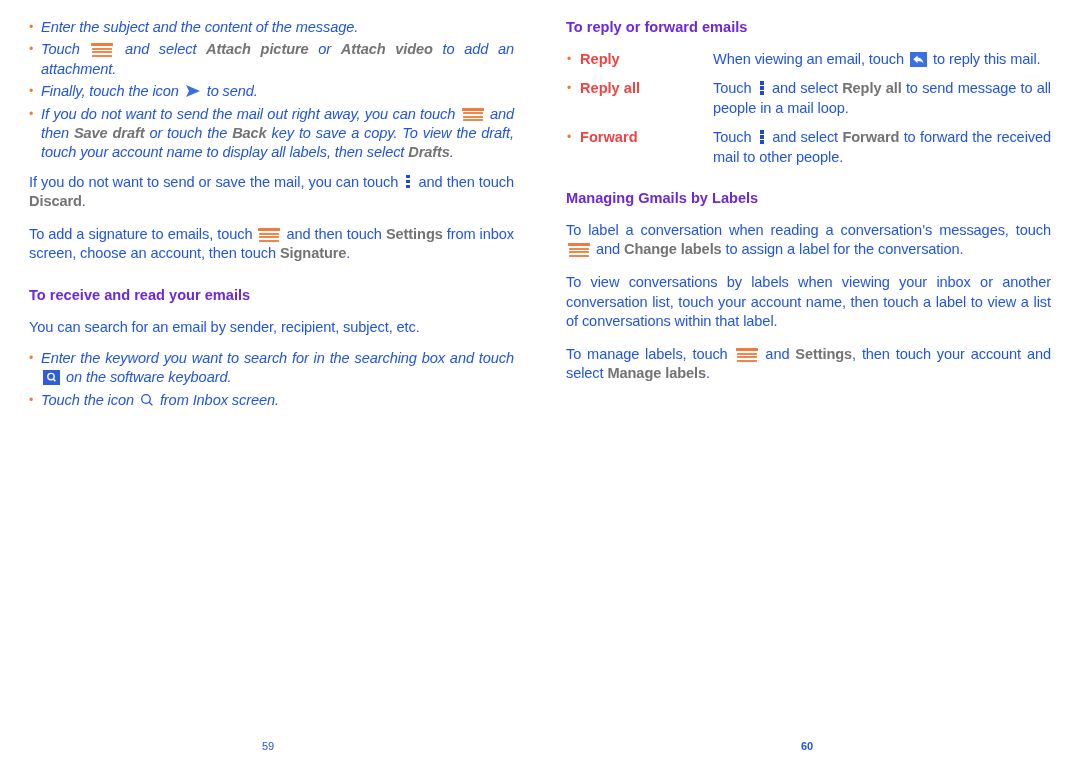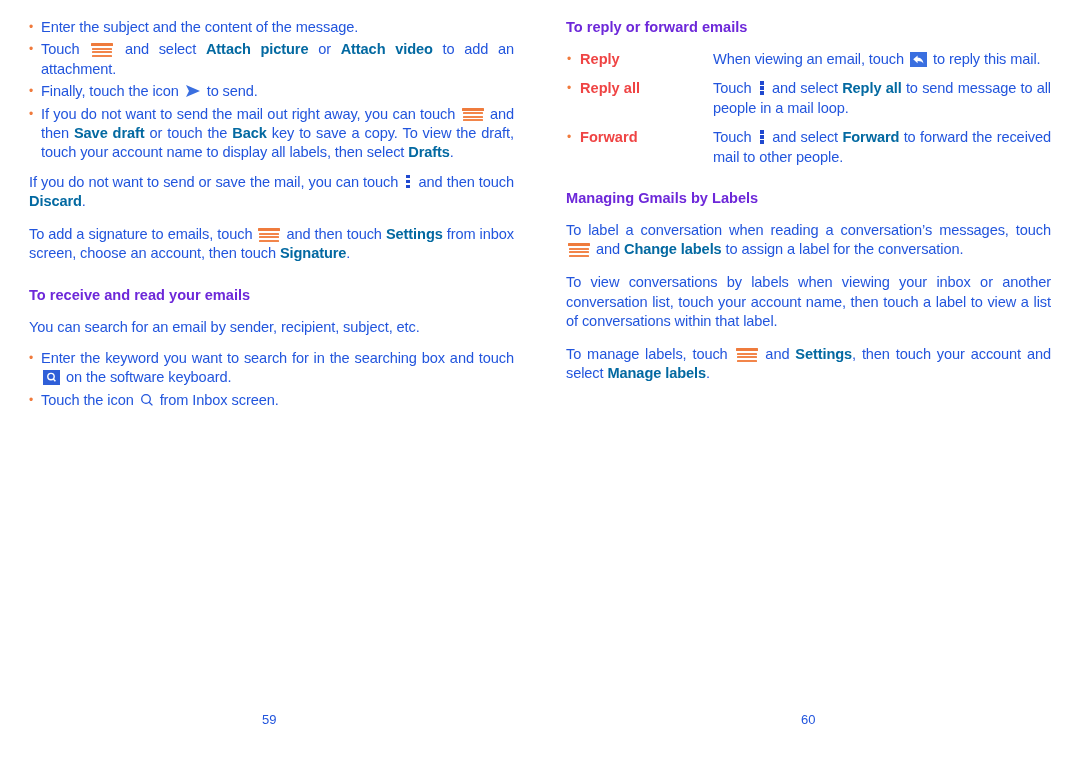--- a/index.html
+++ b/index.html
@@ -42,27 +42,28 @@
 
   .heading {
     font-size: 14.6px;
     line-height: 19px;
     font-weight: bold;
     color: #6d28d9;
     margin: 0 0 13px 0;
   }
   .heading.top-gap { margin-top: 22px; }
 
-  b, .bold { font-weight: bold; color: #0369a1; }
+  b, .bold { font-weight: bold; color: #737373; }
 
   
   ul.bullets {
     list-style: none;
     margin: 0 0 10px 0;
     padding: 0;
+    font-style: italic;
   }
   ul.bullets > li {
     position: relative;
     padding-left: 12px;
     font-size: 14.6px;
     line-height: 19.4px;
     color: #2255dd;
     text-align: justify;
     margin-bottom: 3px;
     letter-spacing: -0.1px;
@@ -189,27 +190,27 @@
     width: 14px;
     height: 14px;
     margin: 0 2px;
     vertical-align: -2px;
   }
   .ico-search svg { display: block; }
 
   
   .folio {
     position: absolute;
-    bottom: 40px;
-    font-size: 13px;
+    bottom: 15px;
+    font-size: 11px;
     color: #2255dd;
     font-family: "Liberation Sans", sans-serif;
   }
   .folio-left  { left: 262px; }
-  .folio-right { left: 801px; }
+  .folio-right { left: 801px; font-weight: bold; }
 </style>
 </head>
 <body>
 
 <div class="page">
 
   <div class="column col-left">
 
     <ul class="bullets">
         <li>Enter the subject and the content of the message.</li>

